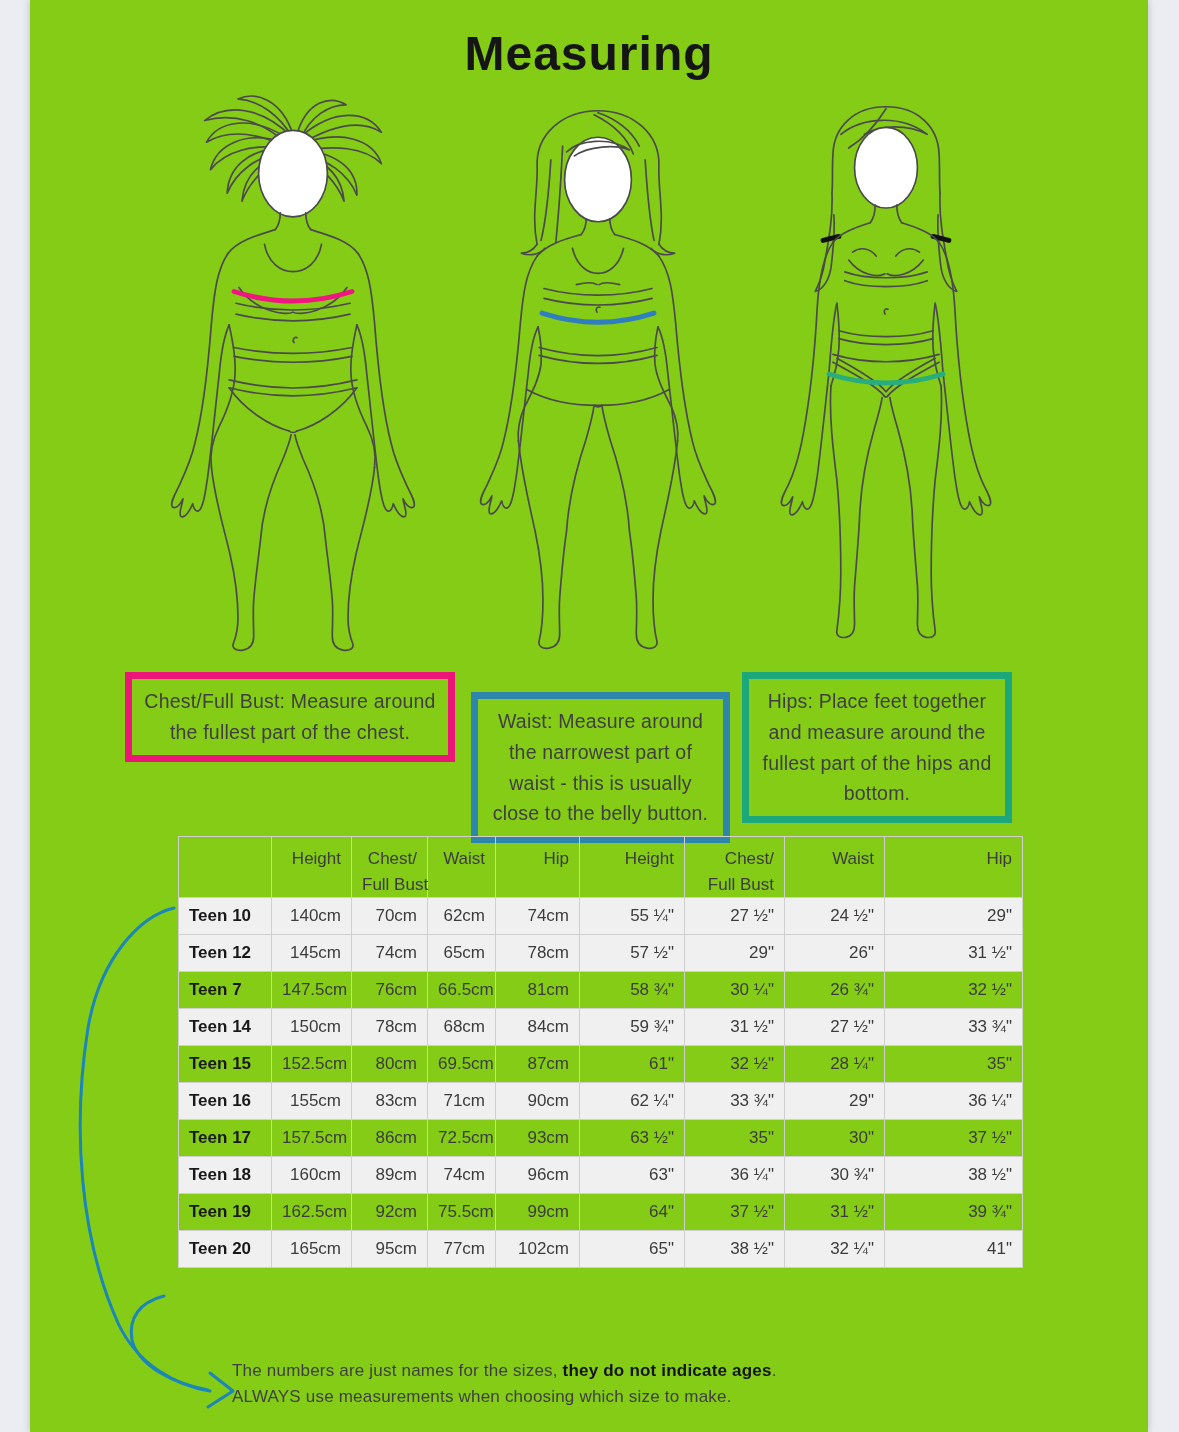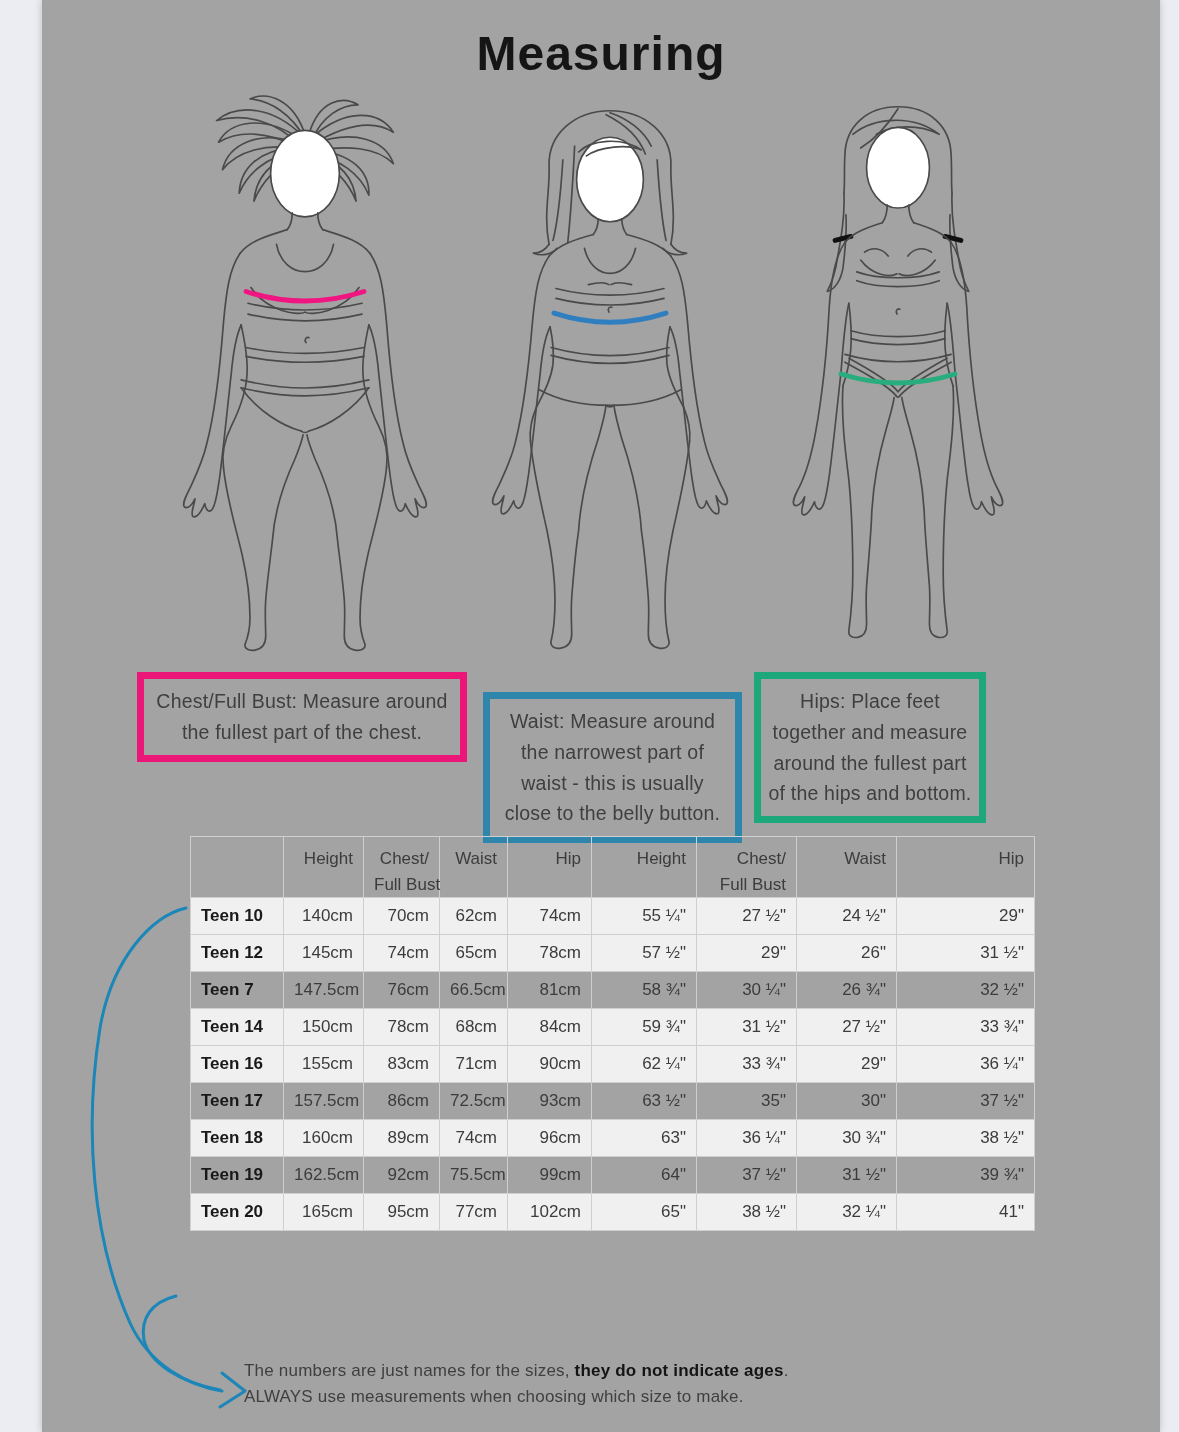--- a/index.html
+++ b/index.html
@@ -1,18 +1,18 @@
 <!DOCTYPE html>
 <html><head>
 <meta charset="utf-8">
 <style>
   html,body{margin:0;padding:0;background:#ECEDF2;}
   body{width:1179px;height:1432px;position:relative;font-family:"Liberation Sans",sans-serif;overflow:hidden;}
-  .page{position:absolute;left:30px;top:0;width:1118px;height:1432px;background:#a3a3a3;
-        box-shadow:0 0 7px rgba(40,40,60,.25);margin-left:12px;}
+  .page{position:absolute;left:30px;top:0;width:1118px;height:1432px;background:#84cc16;
+        box-shadow:0 0 7px rgba(40,40,60,.25);}
   .title{position:absolute;top:26px;left:0;width:100%;text-align:center;margin:0;
          font-size:48px;font-weight:700;letter-spacing:1px;color:#151515;}
   .figure{position:absolute;top:95px;}
   .instruction-box{position:absolute;border:7px solid #be185d;padding:7px 6px;box-sizing:border-box;
          text-align:center;font-size:19.5px;line-height:1.58;color:#3f3f3f;letter-spacing:.2px;}
   .size-table{position:absolute;border-collapse:collapse;table-layout:fixed;width:844px;
          font-size:17px;color:#3c3c3c;}
   .size-table th,.size-table td{border:1px solid #cfcfcf;padding:0 10px;box-sizing:border-box;
          white-space:nowrap;font-weight:normal;}
   .size-table thead th{height:48px;vertical-align:top;padding-top:9px;text-align:right;line-height:1.5;}
@@ -146,21 +146,21 @@
     </g>
     <path class="measure-line" d="M92,284 C130,296 170,296 208,284" stroke="#27AD7E" stroke-width="5" fill="none" stroke-linecap="round"></path>
   </svg>
 
   <div class="instruction-box" style="left: 95px; top: 672px; width: 330px; border-color: rgb(235, 22, 120);">
     <span>Chest/Full Bust: Measure around the fullest part of the chest.</span>
   </div>
   <div class="instruction-box" style="left: 441px; top: 692px; width: 259px; border-color: rgb(46, 134, 173);">
     <span>Waist: Measure around the narrowest part of waist - this is usually close to the belly button.</span>
   </div>
-  <div class="instruction-box" style="left: 712px; top: 672px; width: 232px; border-color: rgb(28, 168, 123);">
+  <div class="instruction-box" style="left: 712px; top: 672px; width: 270px; border-color: rgb(28, 168, 123);">
     <span>Hips: Place feet together and measure around the fullest part of the hips and bottom.</span>
   </div>
 
   <svg class="arrow-svg" style="left:30px;top:898px" width="185" height="520" viewBox="0 0 185 520">
     <g fill="none" stroke="#1C86B8" stroke-width="3" stroke-linecap="round" stroke-linejoin="round">
       <path class="arrow-stroke" d="M114,10 C80,18 40,60 28,130 C12,230 20,340 58,425 C78,468 118,488 150,493" stroke="#1C86B8"></path>
       <path class="arrow-stroke" d="M104,398 C80,404 68,420 72,442 C78,466 108,484 148,492" stroke="#1C86B8"></path>
       <path class="arrow-stroke" d="M150,475 L173,493 L148,509" stroke="#1C86B8"></path>
     </g>
   </svg>
@@ -234,20 +234,31 @@
           <th>Teen 14</th>
           <td>150cm</td>
           <td>78cm</td>
           <td>68cm</td>
           <td>84cm</td>
           <td>59 ¾"</td>
           <td>31 ½"</td>
           <td>27 ½"</td>
           <td>33 ¾"</td>
         </tr>
+        <tr>
+          <th>Teen 15</th>
+          <td>152.5cm</td>
+          <td>80cm</td>
+          <td>69.5cm</td>
+          <td>87cm</td>
+          <td>61"</td>
+          <td>32 ½"</td>
+          <td>28 ¼"</td>
+          <td>35"</td>
+        </tr>
         <tr class="stripe">
           <th>Teen 16</th>
           <td>155cm</td>
           <td>83cm</td>
           <td>71cm</td>
           <td>90cm</td>
           <td>62 ¼"</td>
           <td>33 ¾"</td>
           <td>29"</td>
           <td>36 ¼"</td>

